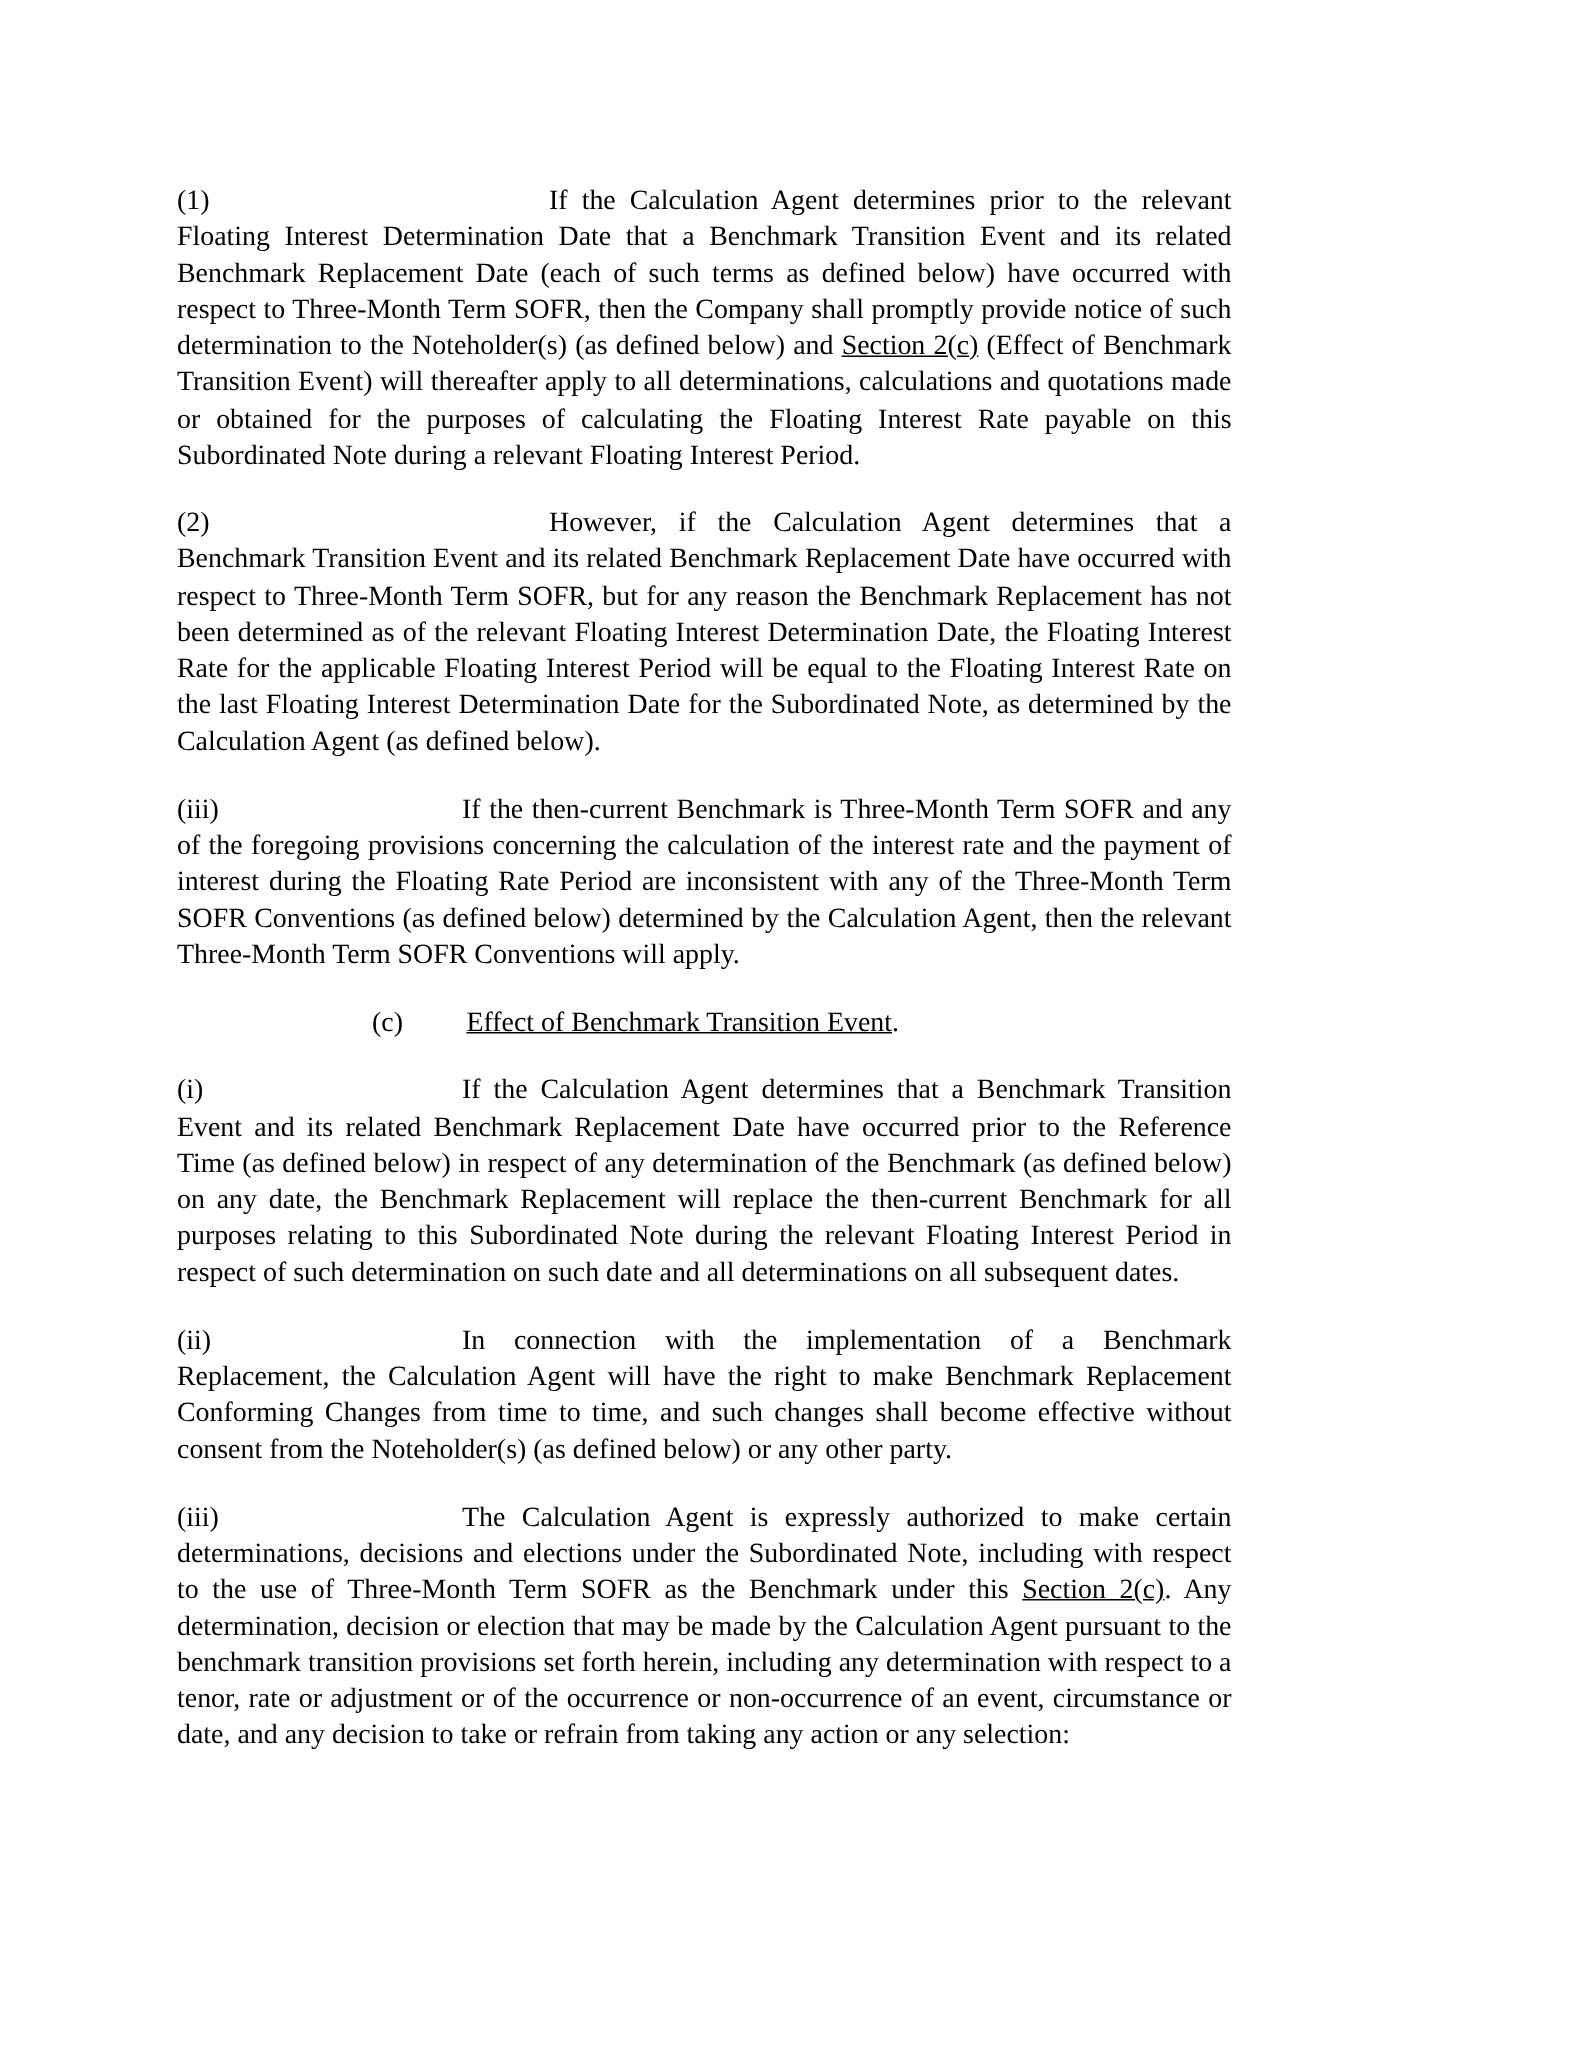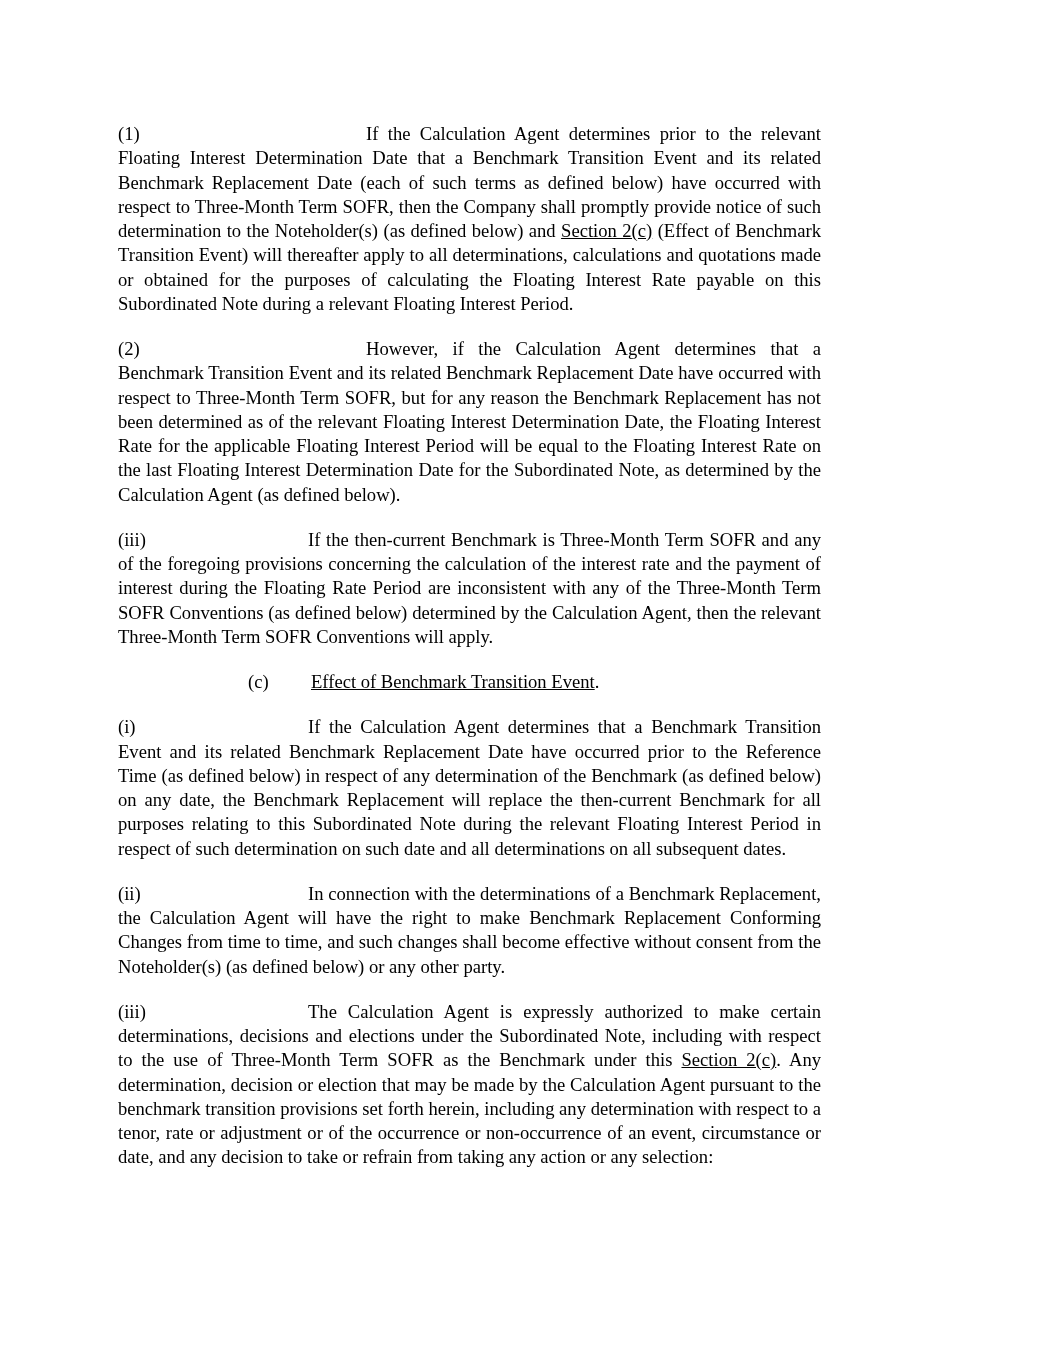--- a/index.html
+++ b/index.html
@@ -81,21 +81,21 @@
 
   <p class="heading-c">
     <span class="marker">(c)</span><span class="u">Effect of Benchmark Transition Event</span><span>.</span>
   </p>
 
   <p class="para">
     <span class="lead-wide">(i)</span><span>If the Calculation Agent determines that a Benchmark Transition Event and its related Benchmark Replacement Date have occurred prior to the Reference Time (as defined below) in respect of any determination of the Benchmark (as defined below) on any date, the Benchmark Replacement will replace the then-current Benchmark for all purposes relating to this Subordinated Note during the relevant Floating Interest Period in respect of such determination on such date and all determinations on all subsequent dates.</span>
   </p>
 
   <p class="para">
-    <span class="lead-wide">(ii)</span><span>In connection with the determinations of a Benchmark Replacement, the Calculation Agent will have the right to make Benchmark Replacement Conforming Changes from time to time, and such changes shall become effective without consent from the Noteholder(s) (as defined below) or any other party.</span>
+    <span class="lead-wide">(ii)</span><span>In connection with the implementation of a Benchmark Replacement, the Calculation Agent will have the right to make Benchmark Replacement Conforming Changes from time to time, and such changes shall become effective without consent from the Noteholder(s) (as defined below) or any other party.</span>
   </p>
 
   <p class="para">
     <span class="lead-wide">(iii)</span><span>The Calculation Agent is expressly authorized to make certain determinations, decisions and elections under the Subordinated Note, including with respect to the use of Three-Month Term SOFR as the Benchmark under this </span><span class="u">Section 2(c)</span><span>. Any determination, decision or election that may be made by the Calculation Agent pursuant to the benchmark transition provisions set forth herein, including any determination with respect to a tenor, rate or adjustment or of the occurrence or non-occurrence of an event, circumstance or date, and any decision to take or refrain from taking any action or any selection:</span>
   </p>
 
 
 </div>
 
 </body></html>

